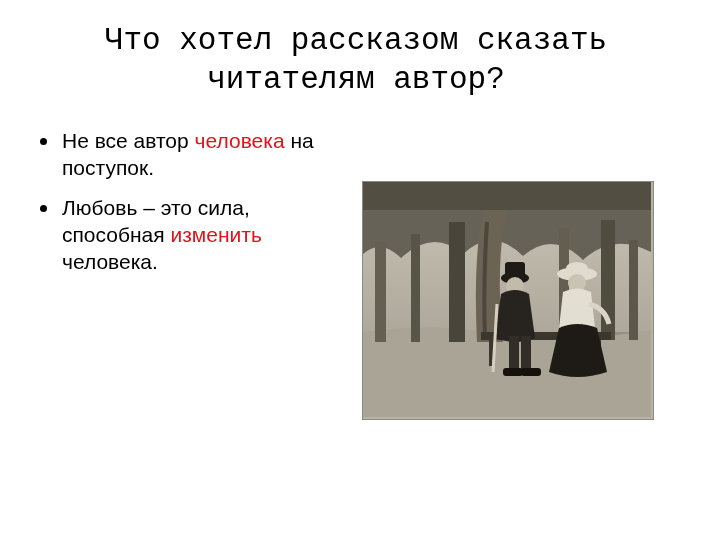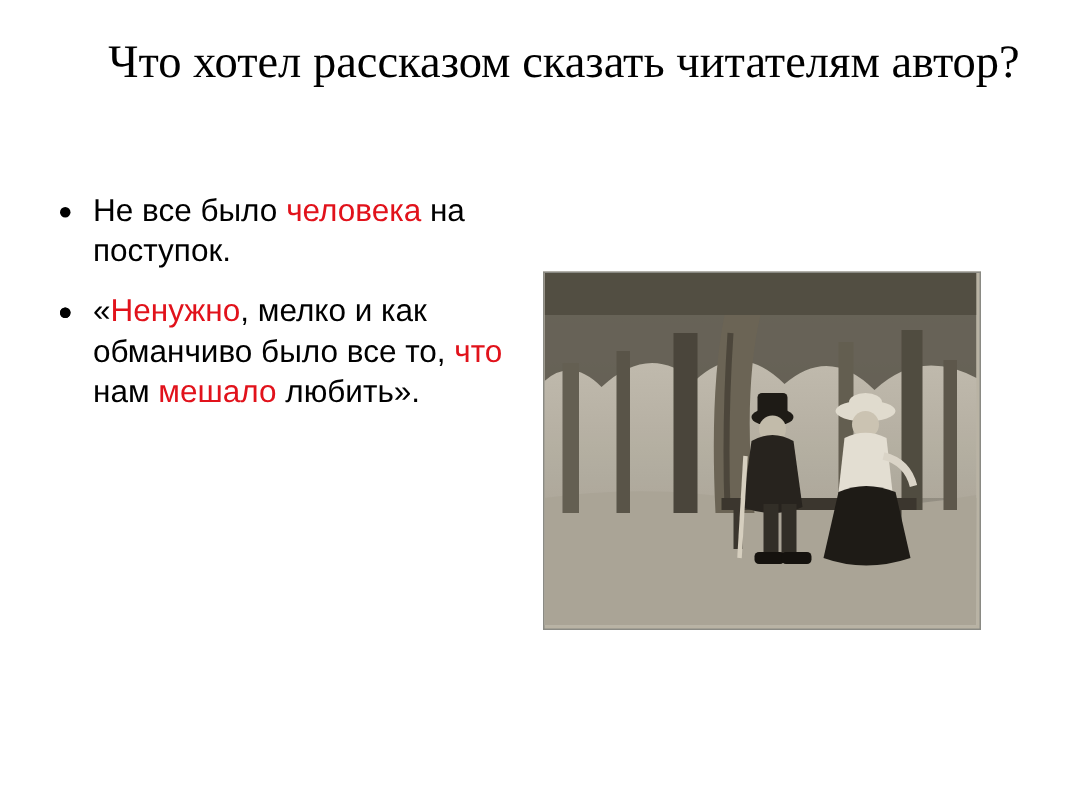--- a/index.html
+++ b/index.html
@@ -14,28 +14,28 @@
     overflow: hidden;
   }
   .slide {
     position: relative;
     width: 720px;
     height: 540px;
     box-sizing: border-box;
   }
   .slide-title {
     position: absolute;
-    left: 56px;
+    left: 36px;
     top: 22px;
     width: 640px;
     text-align: center;
     font-size: 31px;
     line-height: 1.25;
     color: #000000;
-    font-family: Liberation Serif, serif;
+    font-family: Liberation Mono, monospace;
   }
   .body-area {
     position: absolute;
     left: 34px;
     top: 128px;
     width: 310px;
   }
   .bullet-item {
     position: relative;
     padding-left: 28px;
@@ -78,31 +78,28 @@
 <body>
 
 <div class="slide">
 
   <div class="slide-title">Что хотел рассказом сказать читателям автор?</div>
 
   <div class="body-area">
 
     <div class="bullet-item">
       <span class="dot"></span>
-      <span><span>Не все было </span><span class="hl">человека</span><span> на поступок.</span></span>
+      <span><span>Не все автор </span><span class="hl">человека</span><span> на поступок.</span></span>
     </div>
 
     <div class="bullet-item">
       <span class="dot"></span>
+      <span><span>Любовь – это сила, способная </span><span class="hl">изменить</span><span> человека.</span></span>
     </div>
 
-    <div class="bullet-item">
-      <span class="dot"></span>
-      <span><span> «</span><span class="hl">Ненужно</span><span>, мелко и как обманчиво было все то, </span><span class="hl">что</span><span> нам </span><span class="hl">мешало</span><span> любить».</span></span>
-    </div>
 
   </div>
 
   <div class="photo">
     <svg width="288" height="235" viewBox="0 0 288 235" xmlns="http://www.w3.org/2000/svg">
       <defs>
         <linearGradient id="sky" x1="0" y1="0" x2="0" y2="1">
           <stop offset="0%" stop-color="#d8d2c4"></stop>
           <stop offset="100%" stop-color="#a8a294"></stop>
         </linearGradient>

